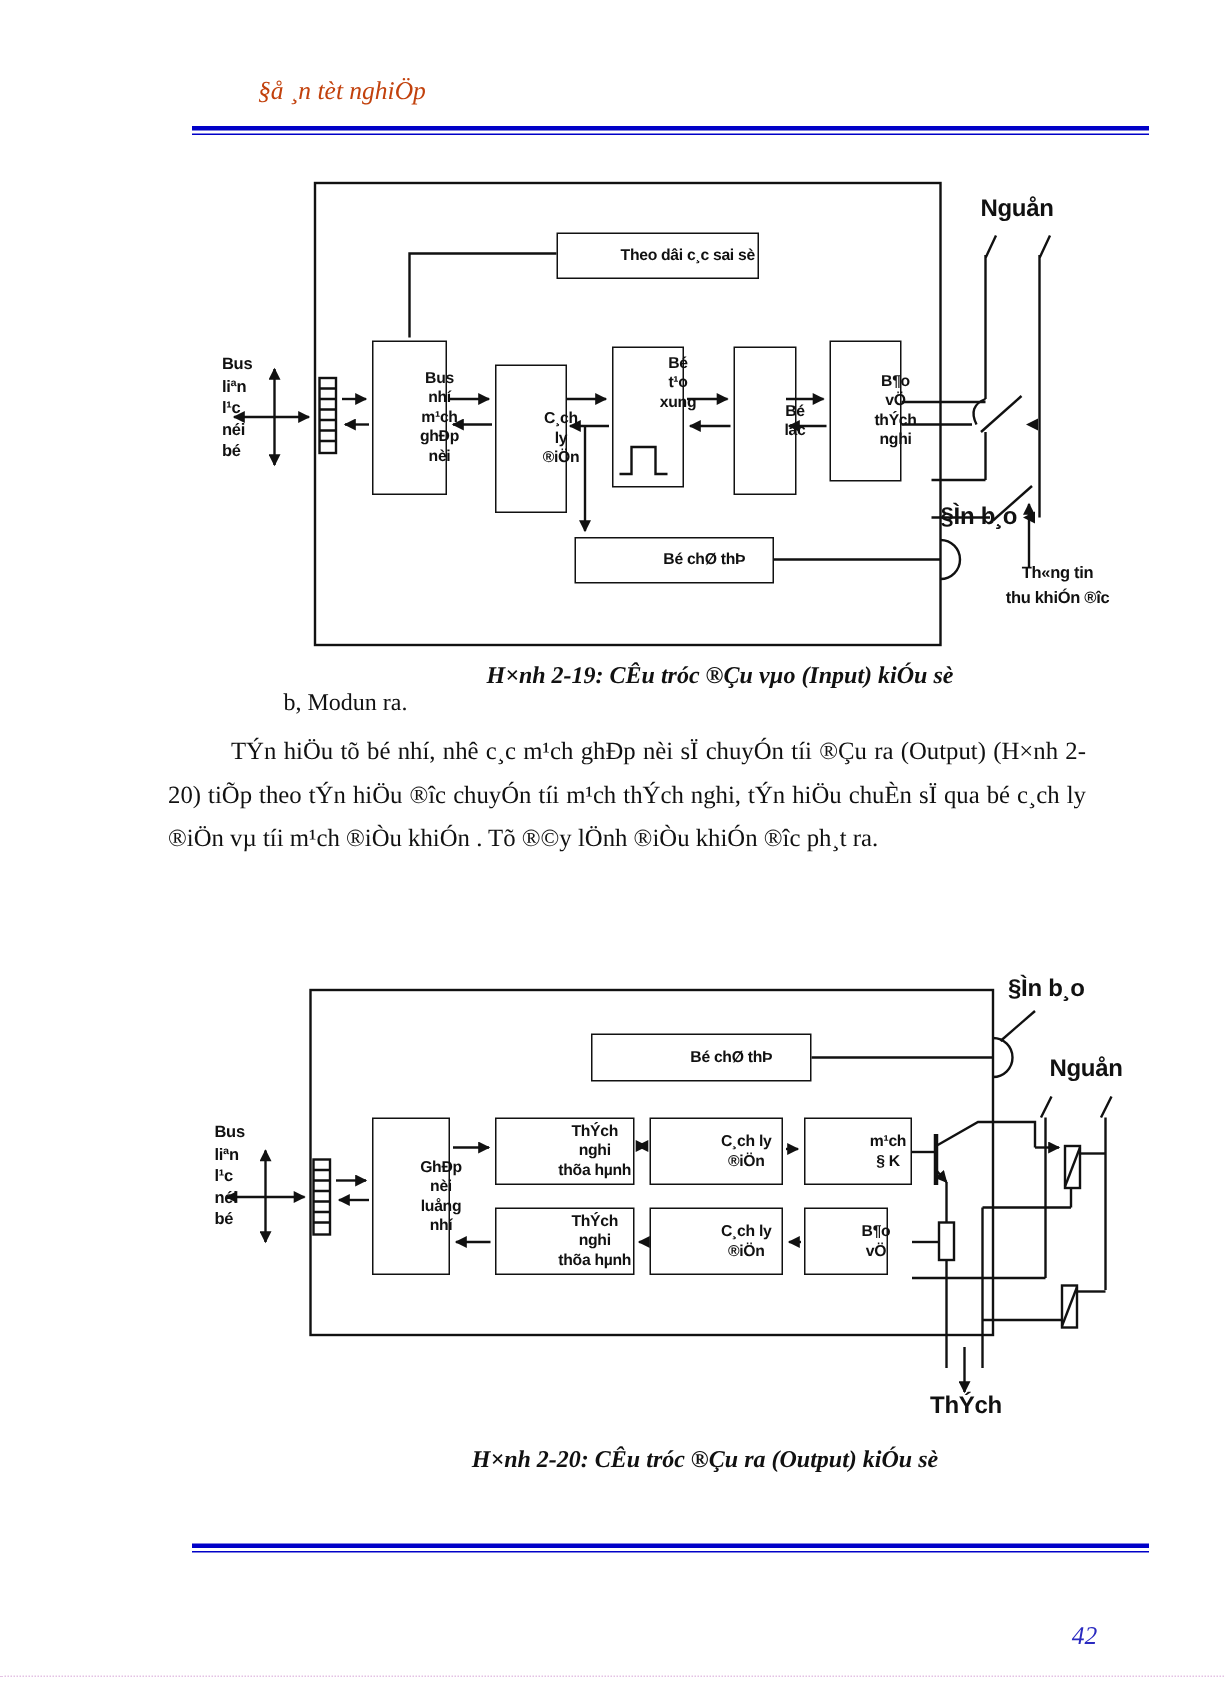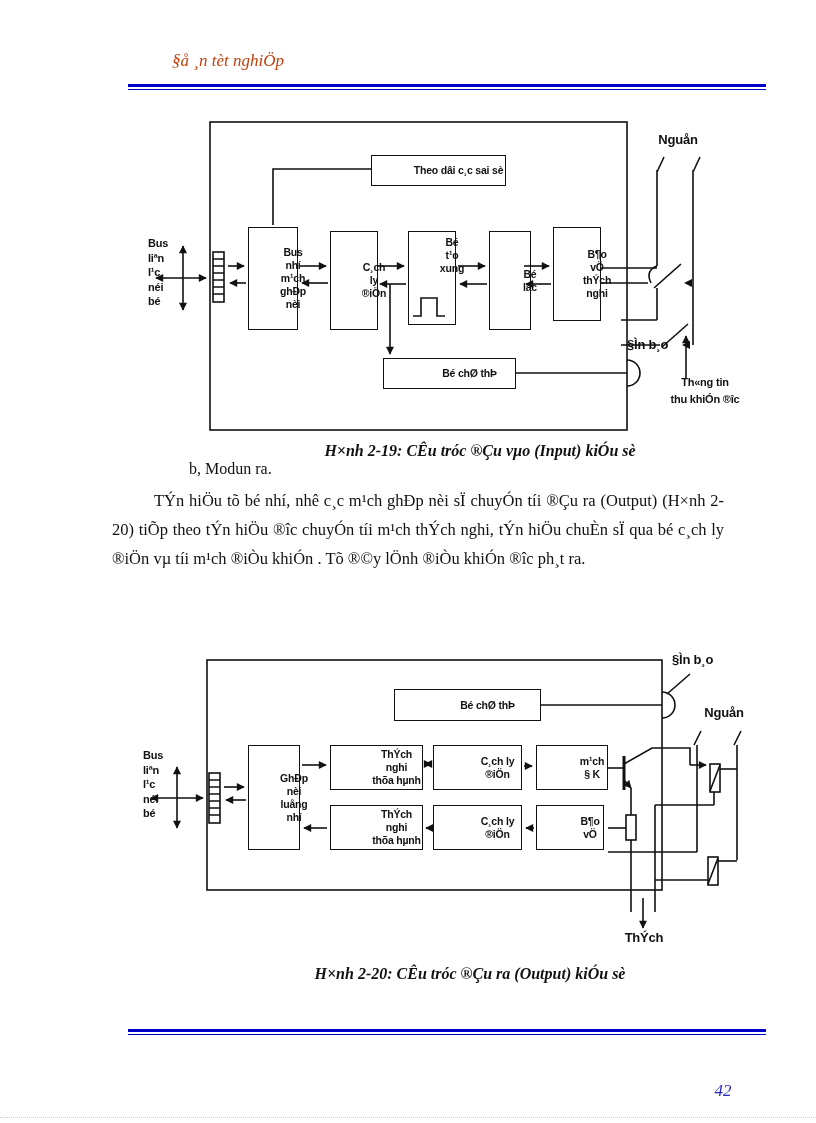--- a/index.html
+++ b/index.html
@@ -8,21 +8,21 @@
   .overlay{position:absolute;left:0;top:0;width:816px;height:1123px;z-index:0;}
   .abs{position:absolute;z-index:1;}
   .header-title{left:172px;top:50px;font:italic 17px/22px "Liberation Serif",serif;color:#c2410c;}
   .rule{left:128px;width:638px;height:2px;border-top:3.5px solid #0000c8;border-bottom:1px solid #0000c8;}
   .box{border:1.6px solid #111;display:flex;align-items:center;justify-content:center;
        text-align:center;font:bold 10.5px/13px "Liberation Sans",sans-serif;
        white-space:pre-line;letter-spacing:-0.2px;box-sizing:border-box;background:transparent;padding-left:40px;}
   .box.topalign{align-items:flex-start;padding-top:4px;}
   .dlabel{font:bold 11px/14.5px "Liberation Sans",sans-serif;white-space:pre-line;letter-spacing:-0.2px;}
   .dlabel.center{text-align:center;}
-  .dlabel.md{font-size:13px;line-height:15px;}
+  .dlabel.md{font-size:16px;line-height:15px;}
   .caption{font:bold italic 16px/20px "Liberation Serif",serif;text-align:center;}
   .subheading{font:16px/20px "Liberation Serif",serif;}
   .paragraph{left:112px;top:486px;width:612px;font:16.5px/29px "Liberation Serif",serif;
              text-align:justify;text-indent:42px;}
   .page-number{font:italic 17px/20px "Liberation Serif",serif;color:#2a2ac0;text-align:center;margin-top:40px;}
   .dotted{left:0;top:1117px;width:816px;height:0;border-top:1.5px dotted #d9a8d9;opacity:.7;}
 </style>
 </head>
 <body>
 
@@ -149,21 +149,21 @@
 liªn
 l¹c
 néi
 bé</div>
   <div class="abs box" style="left:371px;top:155px;width:135px;height:31px">Theo dâi c¸c sai sè</div>
   <div class="abs box" style="left:248px;top:227px;width:50px;height:103px">Bus
 nhí
 m¹ch
 ghÐp
 nèi</div>
-  <div class="abs box" style="left:330px;top:231px;width:48px;height:99px">C¸ch
+  <div class="abs box" style="left:330px;top:243px;width:48px;height:99px">C¸ch
 ly
 ®iÖn</div>
   <div class="abs box topalign" style="left:408px;top:231px;width:48px;height:94px">Bé
 t¹o
 xung</div>
   <div class="abs box" style="left:489px;top:231px;width:33px;height:99px">Bé
 läc</div>
   <div class="abs box" style="left:553px;top:227px;width:48px;height:94px">B¶o
 vÖ
 thÝch
@@ -188,21 +188,21 @@
 nèi
 luång
 nhí</div>
   <div class="abs box" style="left:330px;top:745px;width:93px;height:45px">ThÝch nghi
 thõa hµnh</div>
   <div class="abs box" style="left:330px;top:805px;width:93px;height:45px">ThÝch nghi
 thõa hµnh</div>
   <div class="abs box" style="left:433px;top:745px;width:89px;height:45px">C¸ch ly ®iÖn</div>
   <div class="abs box" style="left:433px;top:805px;width:89px;height:45px">C¸ch ly ®iÖn</div>
   <div class="abs box" style="left:536px;top:745px;width:72px;height:45px">m¹ch § K</div>
-  <div class="abs box" style="left:536px;top:805px;width:68px;height:45px">B¶o vÖ</div>
+  <div class="abs box" style="left:536px;top:805px;width:56px;height:45px">B¶o vÖ</div>
   <div class="abs dlabel md" style="left:672px;top:652px;width:80px">§Ìn b¸o</div>
   <div class="abs dlabel md center" style="left:696px;top:705px;width:56px">Nguån</div>
   <div class="abs dlabel md center" style="left:618px;top:930px;width:52px">ThÝch</div>
   <div class="abs caption" style="left:220px;top:964px;width:500px">H×nh 2-20: CÊu tróc ®Çu ra (Output) kiÓu sè</div>
 
   <div class="abs rule" style="top:1029px"></div>
   <div class="abs page-number" style="left:700px;top:1041px;width:46px">42</div>
   <div class="abs dotted"></div>
 
 </div>

